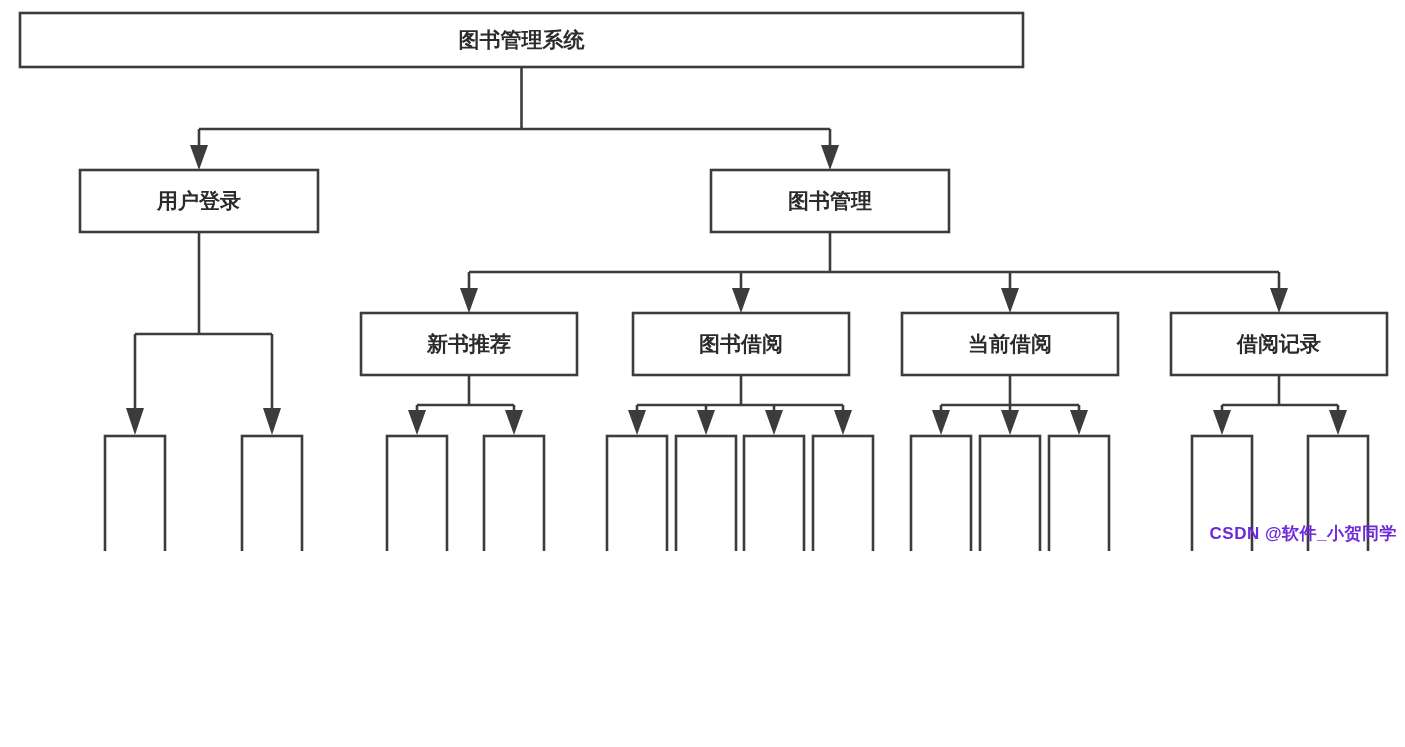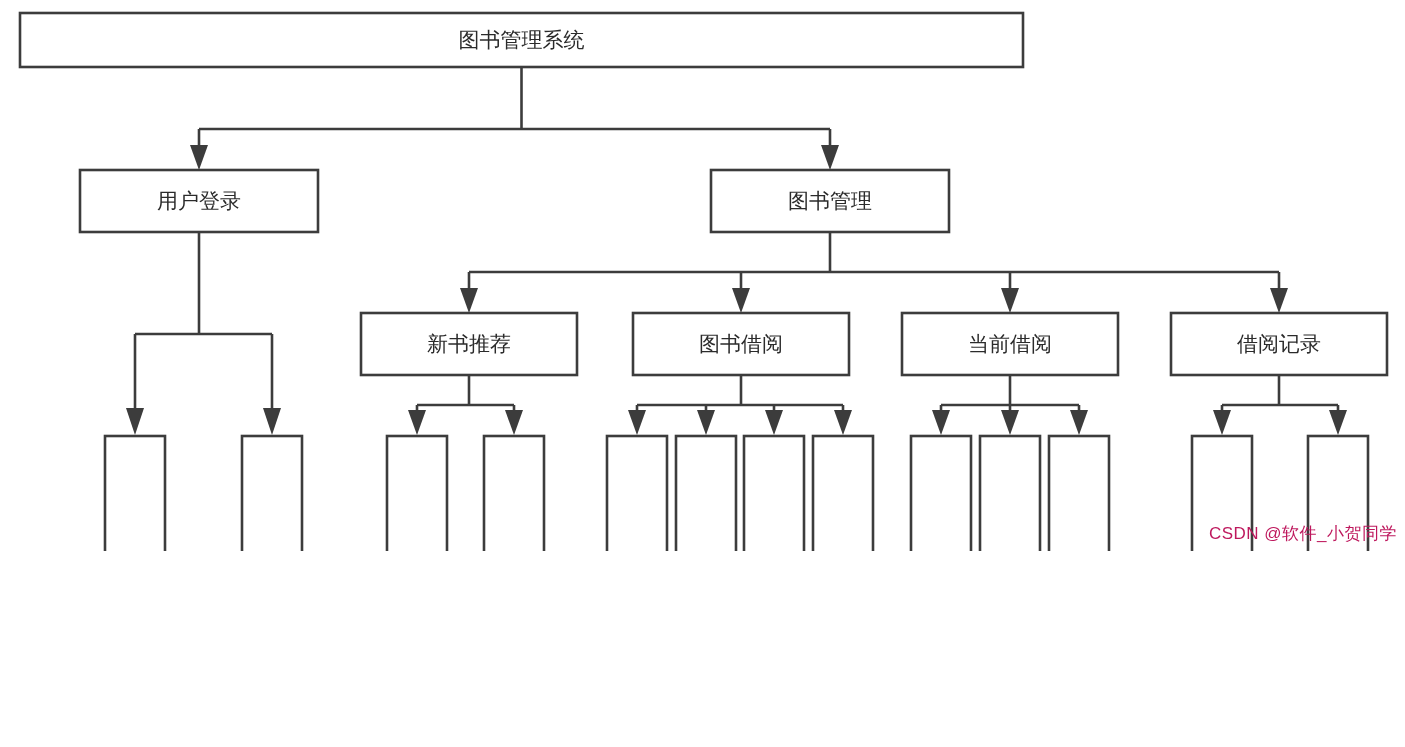--- a/index.html
+++ b/index.html
@@ -9,20 +9,21 @@
   }
   body {
     font-family: "Liberation Sans", "DejaVu Sans", sans-serif;
   }
   #diagram-root {
     position: relative;
     width: 1405px;
     height: 551px;
     background: #ffffff;
     overflow: hidden;
+    font-weight: bold;
   }
   svg#flow {
     position: absolute;
     left: 0;
     top: 0;
     width: 1405px;
     height: 747px;
     display: block;
   }
   .node-rect {
@@ -59,21 +60,21 @@
     white-space: nowrap;
     text-align: center;
     pointer-events: none;
   }
   .watermark {
     position: absolute;
     right: 8px;
     bottom: 6px;
     font-family: "Liberation Sans", "DejaVu Sans", sans-serif;
     font-size: 17px;
-    color: #be185d;
+    color: #6d28d9;
     letter-spacing: 0.5px;
     white-space: nowrap;
   }
 </style>
 </head>
 <body>
 
 <div id="diagram-root">
 
   <svg id="flow" viewBox="0 0 1405 747">

